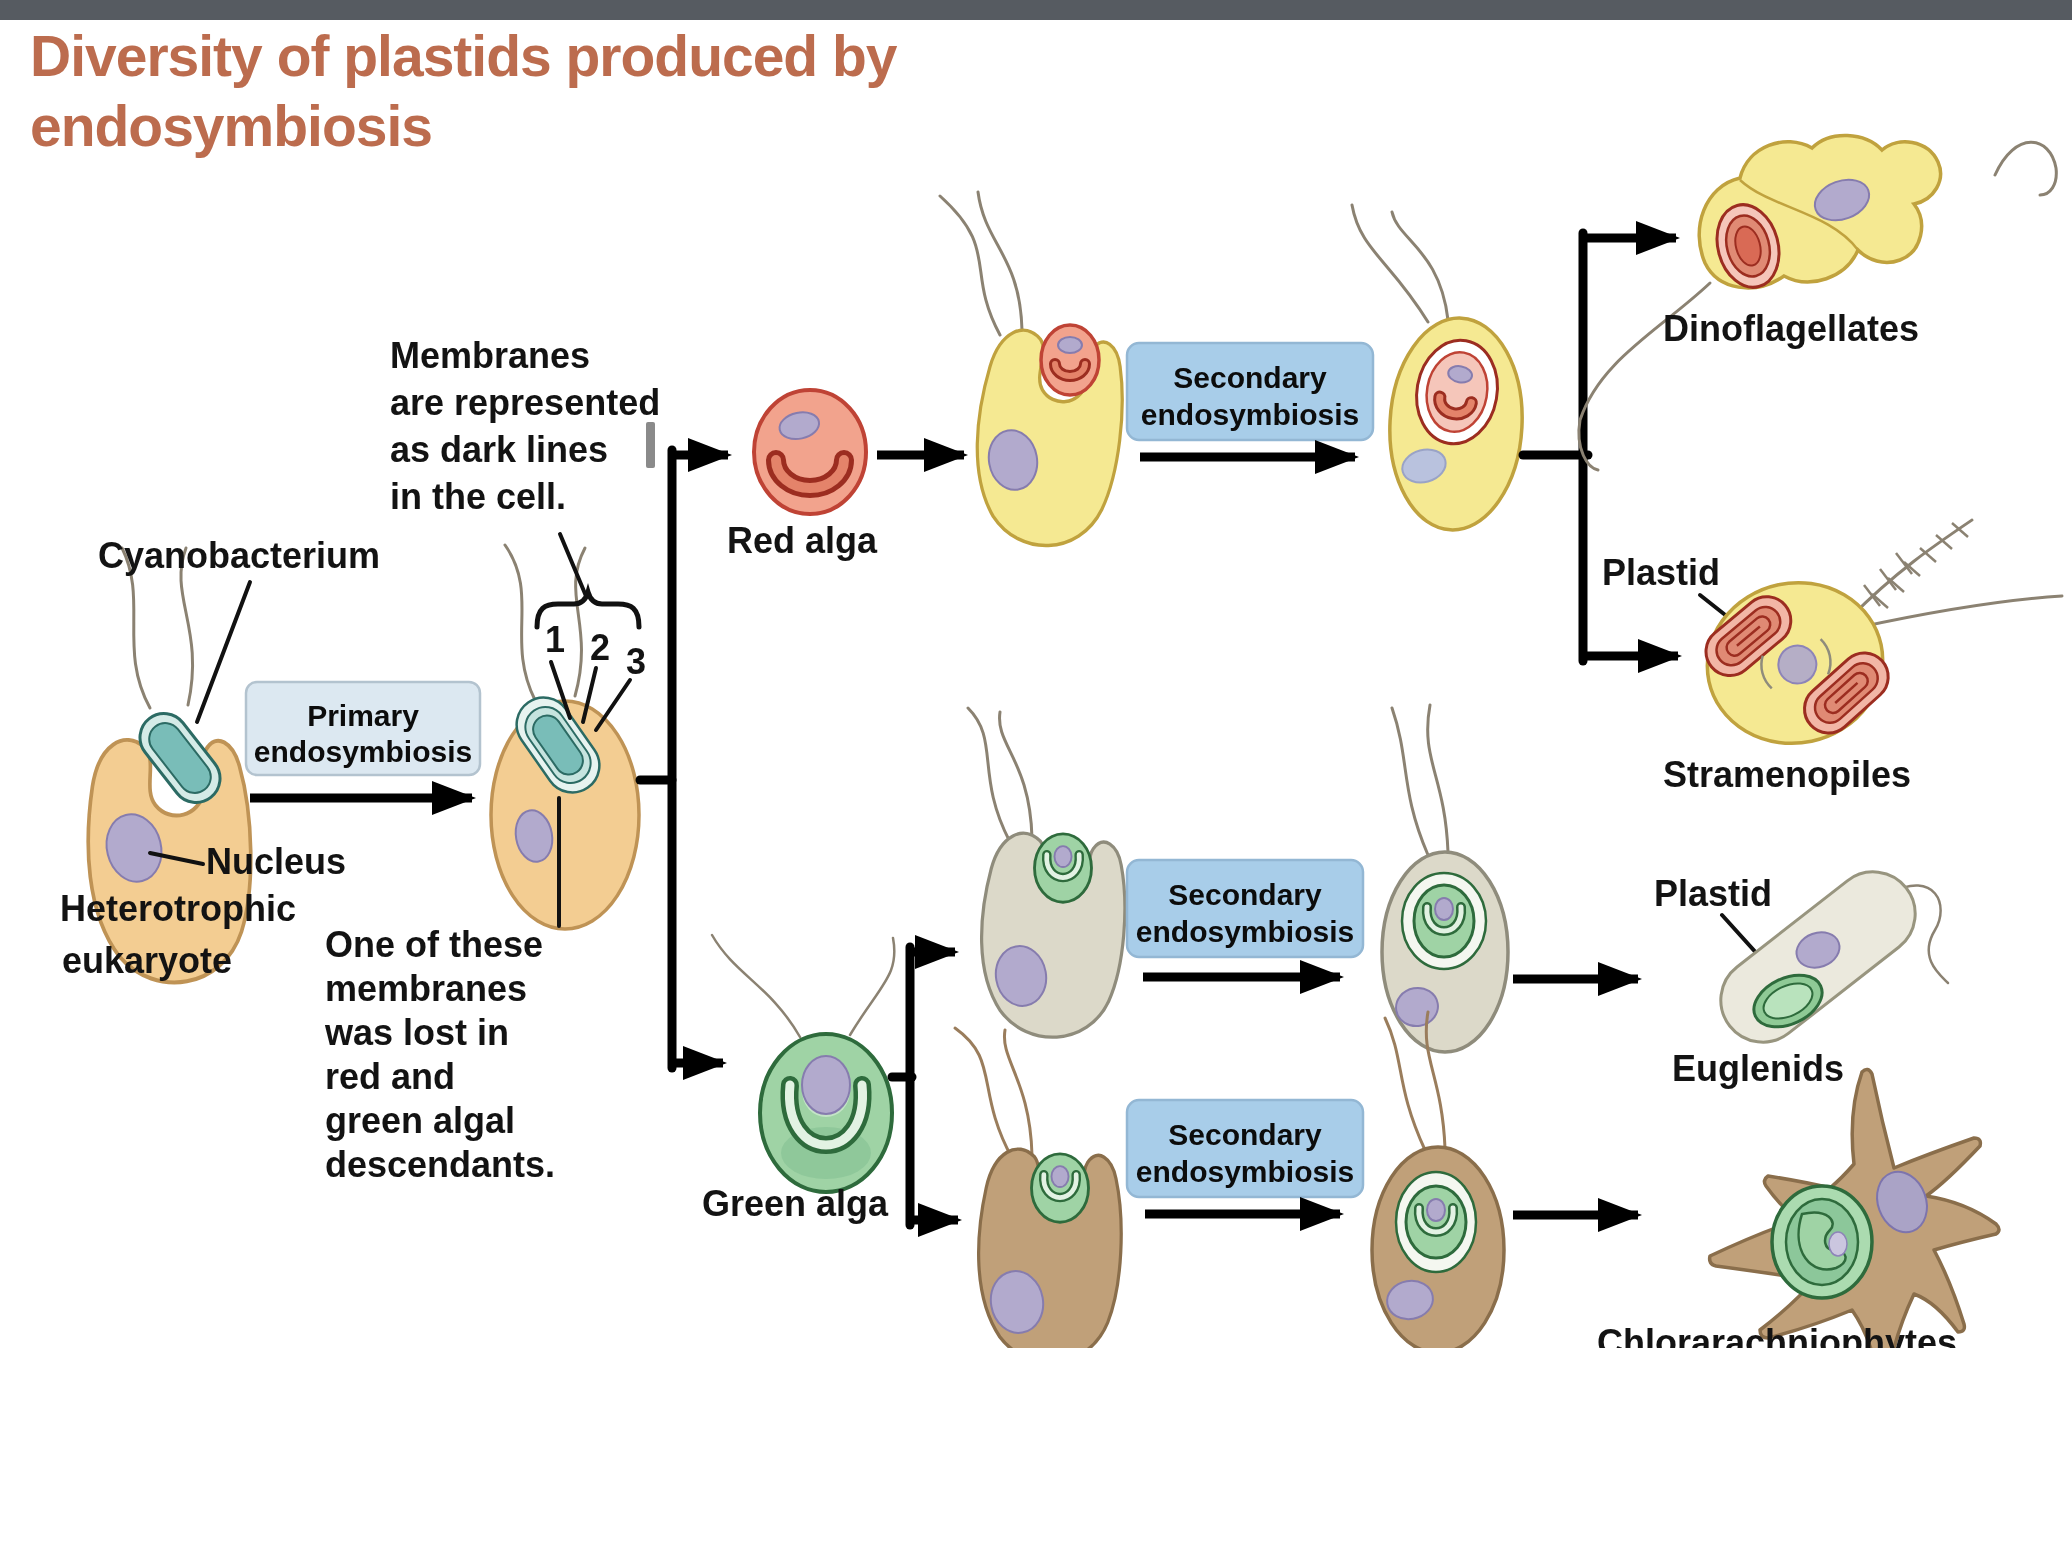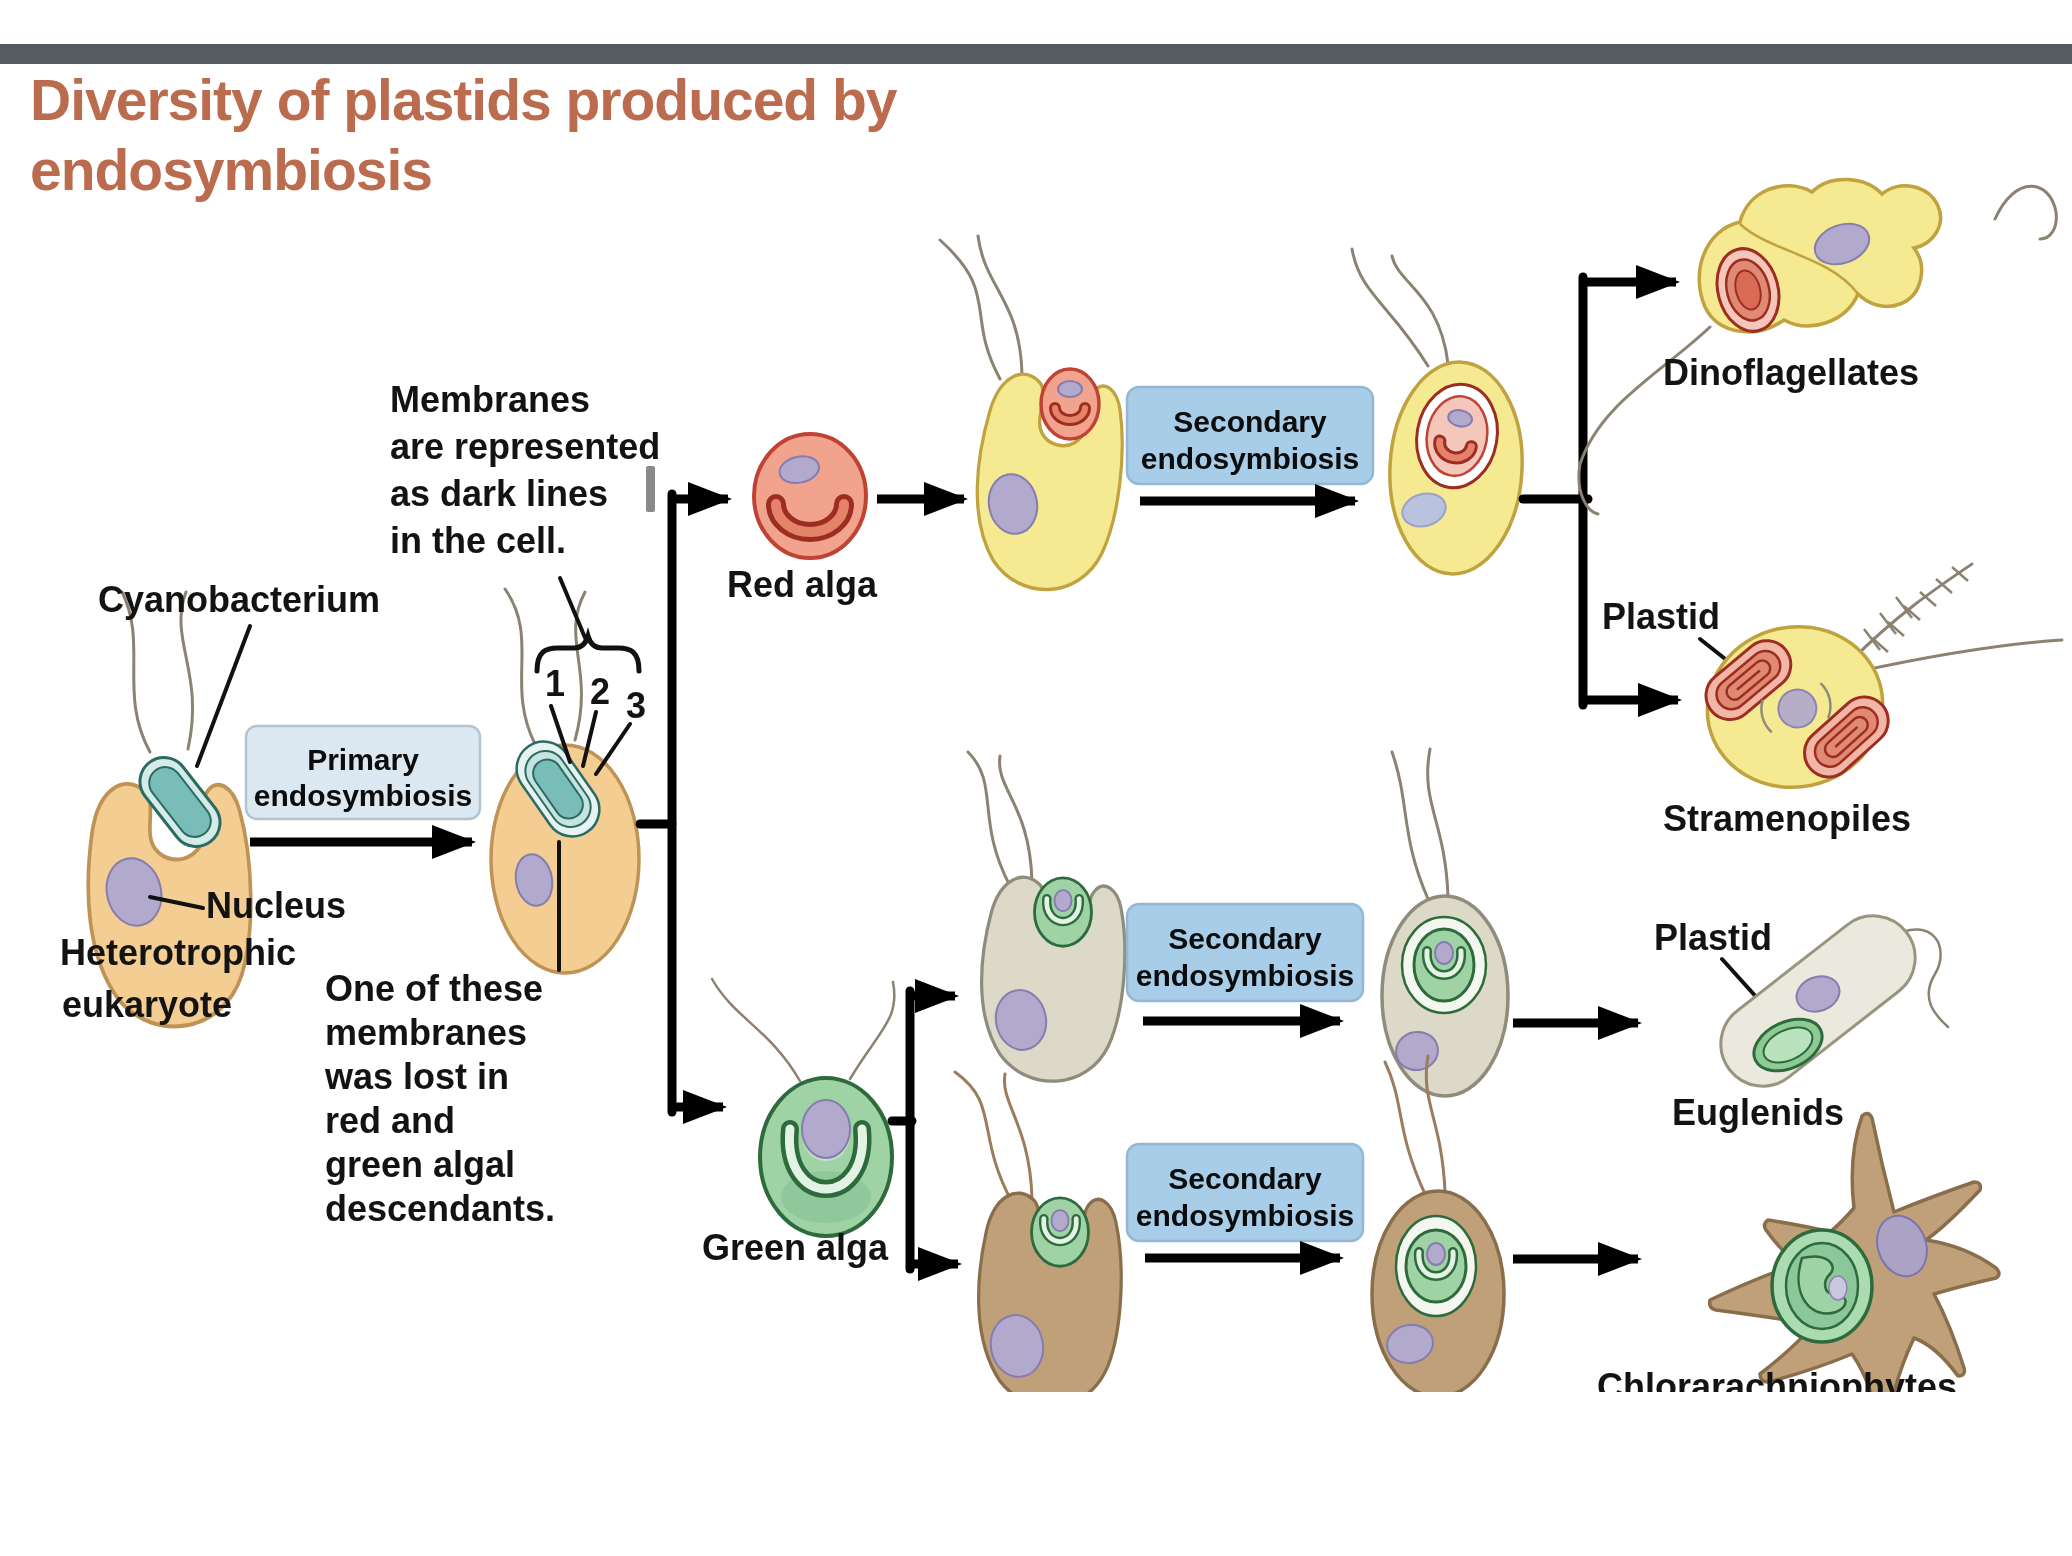--- a/index.html
+++ b/index.html
@@ -1,17 +1,17 @@
 <!DOCTYPE html>
 <html style="--topBar: #565b61; --titleColor: #bc6c4e; --primaryBoxFill: #dce8f1; --primaryBoxEdge: #b3c3cf; --secondaryBoxFill: #a8cde9; --secondaryBoxEdge: #93b7d4; --tanCell: #f3cd92; --tanEdge: #bf9355; --yellowCell: #f5e992; --yellowEdge: #c0a23e; --grayCell: #dcd9c9; --grayEdge: #8f8c7c; --brownCell: #c0a079; --brownEdge: #8a6e4b; --euglenidBody: #ebe9dd; --euglenidEdge: #98957f; --nucleus: #b2aacd; --nucleusEdge: #867cae; --cyano: #79bdb8; --cyanoLight: #d5ebe7; --cyanoEdge: #2c6b64; --redAlga: #f2a38d; --redAlgaEdge: #bf4335; --redAlgaPale: #f5c6ba; --redPlastidDark: #9c2d20; --redPlastidLight: #e4836a; --greenAlga: #9fd3a5; --greenEdge: #2e6b3c; --greenLight: #e2f2e3; --greenDark: #8ac497; --plastidVacuole: #f4f7f0; --flagella: #8b8272; --flagellaBrown: #9a7d5c; --speakerFill: #f6f6f6; --speakerEdge: #9f9f9f; --speakerWave: #c8c8c8;"><head>
 <meta charset="utf-8">
 <style>
   html,body{margin:0;padding:0;background:#fff;}
   #stage{position:relative;width:2072px;height:1348px;background:#fff;overflow:hidden;
-         font-family:"Liberation Sans",sans-serif;margin-top:44px;}
+         font-family:"Liberation Sans",sans-serif;}
   #topbar{position:absolute;left:0;top:0;width:2072px;height:20px;background:var(--topBar,#565b61);}
   #title{position:absolute;left:30px;top:22px;font-weight:700;font-size:57px;line-height:1.22;
          color:var(--titleColor,#bc6c4e);letter-spacing:-1px;}
   svg{position:absolute;left:0;top:0;}
   .tan{fill:var(--tanCell);stroke:var(--tanEdge);stroke-width:3.5;}
   .yellow{fill:var(--yellowCell);stroke:var(--yellowEdge);stroke-width:3.5;}
   .gray{fill:var(--grayCell);stroke:var(--grayEdge);stroke-width:3.5;}
   .brown{fill:var(--brownCell);stroke:var(--brownEdge);stroke-width:3.5;}
   .nuc{fill:var(--nucleus);stroke:var(--nucleusEdge);stroke-width:2;}
   .nucD{fill:#b9c2de;stroke:#9aa3c6;stroke-width:2;}

